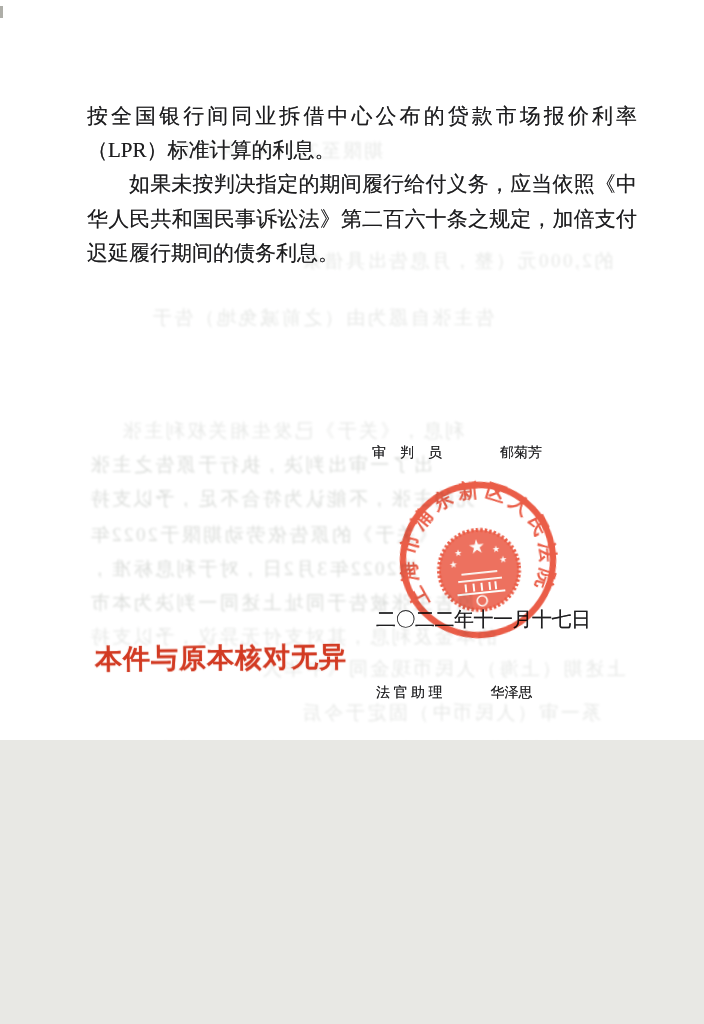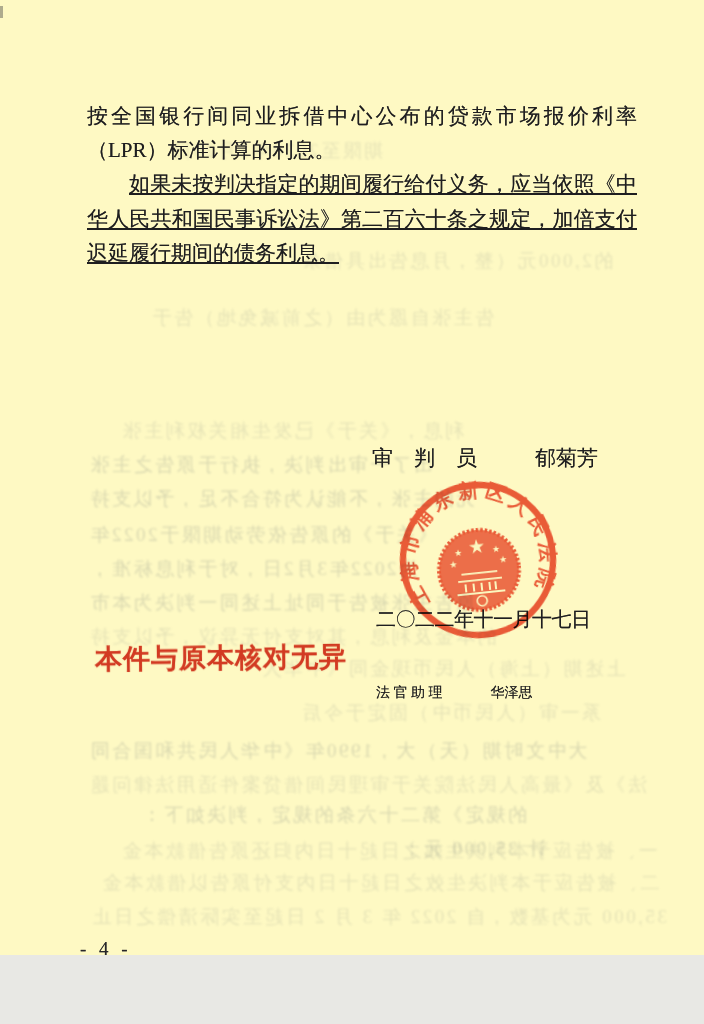--- a/index.html
+++ b/index.html
@@ -2,44 +2,44 @@
 <html><head>
 <meta charset="utf-8">
 <style>
   html,body{margin:0;padding:0}
   body{
     width:704px;height:1024px;
     background:#e8e8e4;
     font-family:"Liberation Serif","DejaVu Serif",serif;
   }
   .page{
-    position:relative;width:704px;height:955px;
-    background:#fef9c3;
+    position:relative;width:704px;height:740px;
+    background:#ffffff;
     overflow:hidden;
   }
   
   .scan-speck{
     position:absolute;left:0;top:6px;width:3px;height:12px;
     background:#6b6b60;opacity:.55;
   }
   
   .bodytext{
     position:absolute;left:87px;top:99px;width:550px;
     font-size:21px;line-height:34.2px;color:#1e1e20;
     text-align:justify;z-index:3;
     text-shadow:0 0 .4px rgba(20,20,22,.65);
   }
   .bodytext p{margin:0;}
-  .bodytext p.indent{text-indent:2em;text-decoration:underline;}
+  .bodytext p.indent{text-indent:2em;}
   
   .sig-row{
     position:absolute;z-index:3;color:#1e1e20;white-space:nowrap;
     text-shadow:0 0 .4px rgba(20,20,22,.65);
   }
-  .judge-row{left:372px;top:444px;font-size:21px;}
+  .judge-row{left:372px;top:444px;font-size:14px;}
   .judge-row .name{margin-left:58px;}
   .date-row{left:376px;top:606px;font-size:20px;letter-spacing:-.5px;z-index:6;}
   .assistant-row{left:376px;top:684px;font-size:14px;}
   .assistant-row .name{margin-left:48px;}
   
   .page-number{
     position:absolute;left:80px;top:938px;
     font-size:19px;letter-spacing:4px;color:#26262a;z-index:3;
     text-shadow:0 0 .4px rgba(20,20,22,.6);
   }

